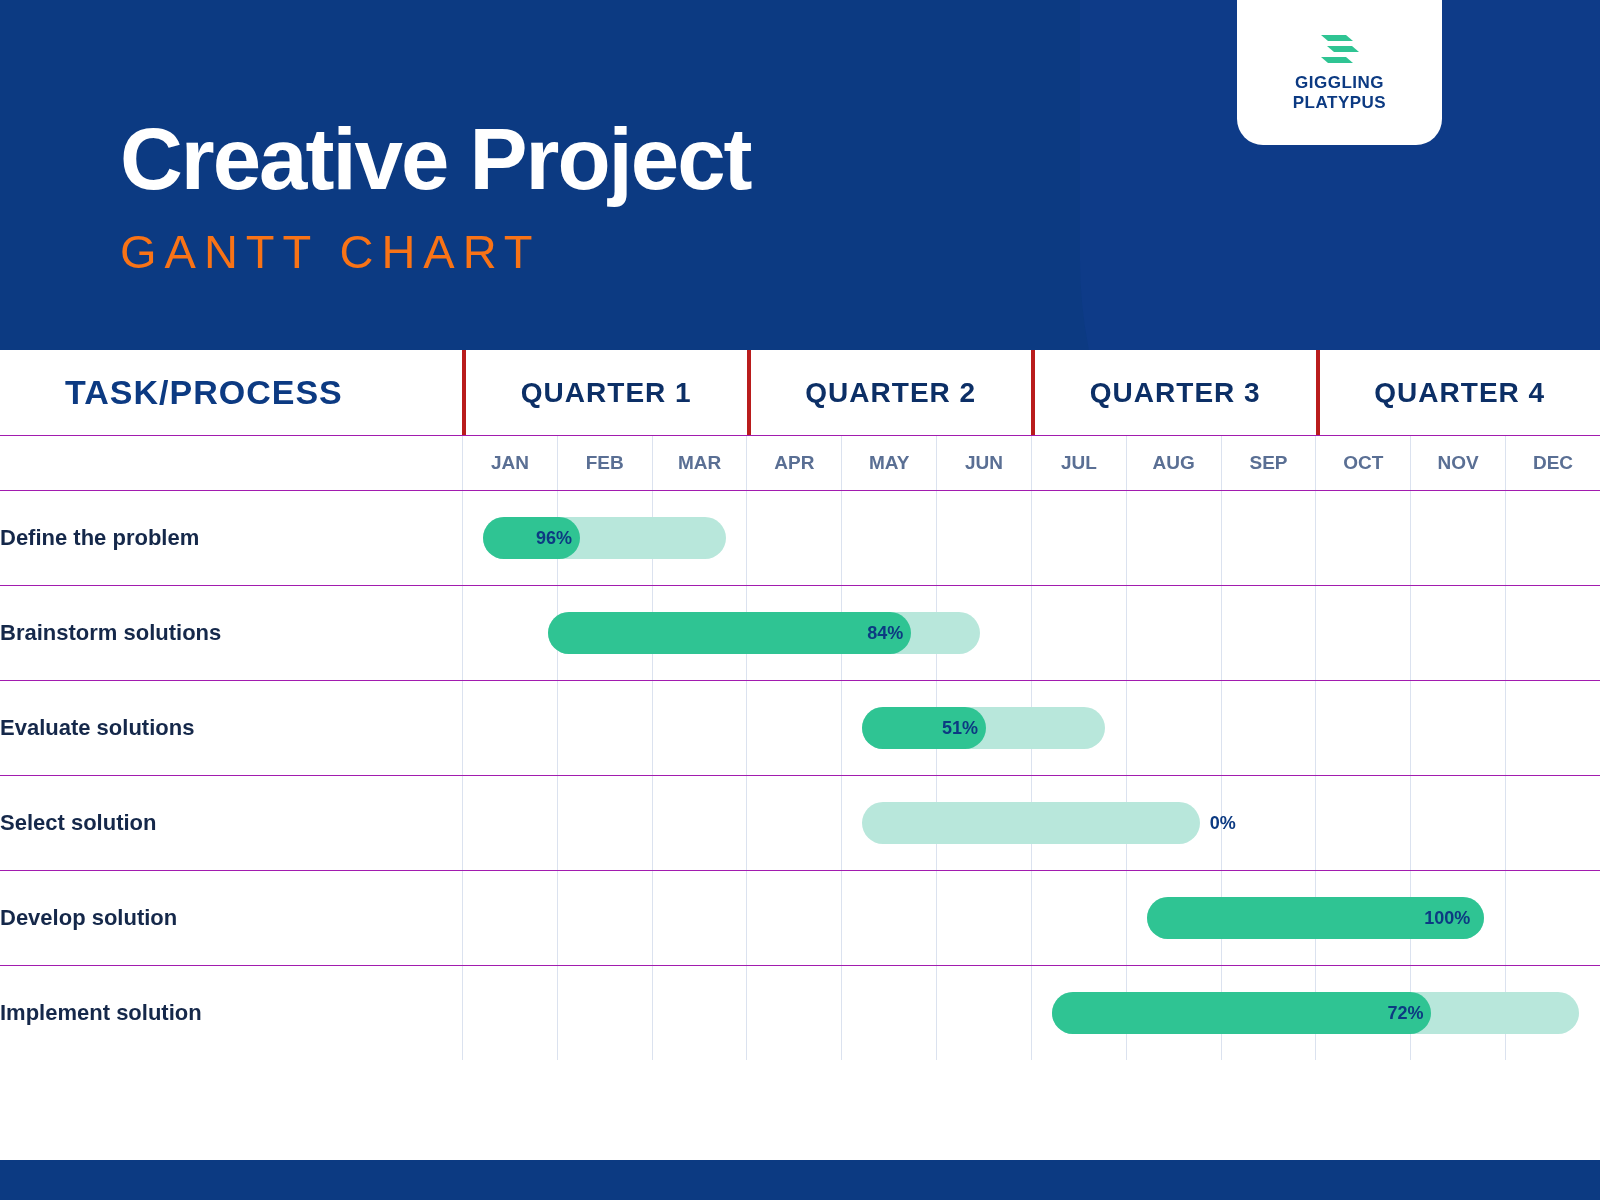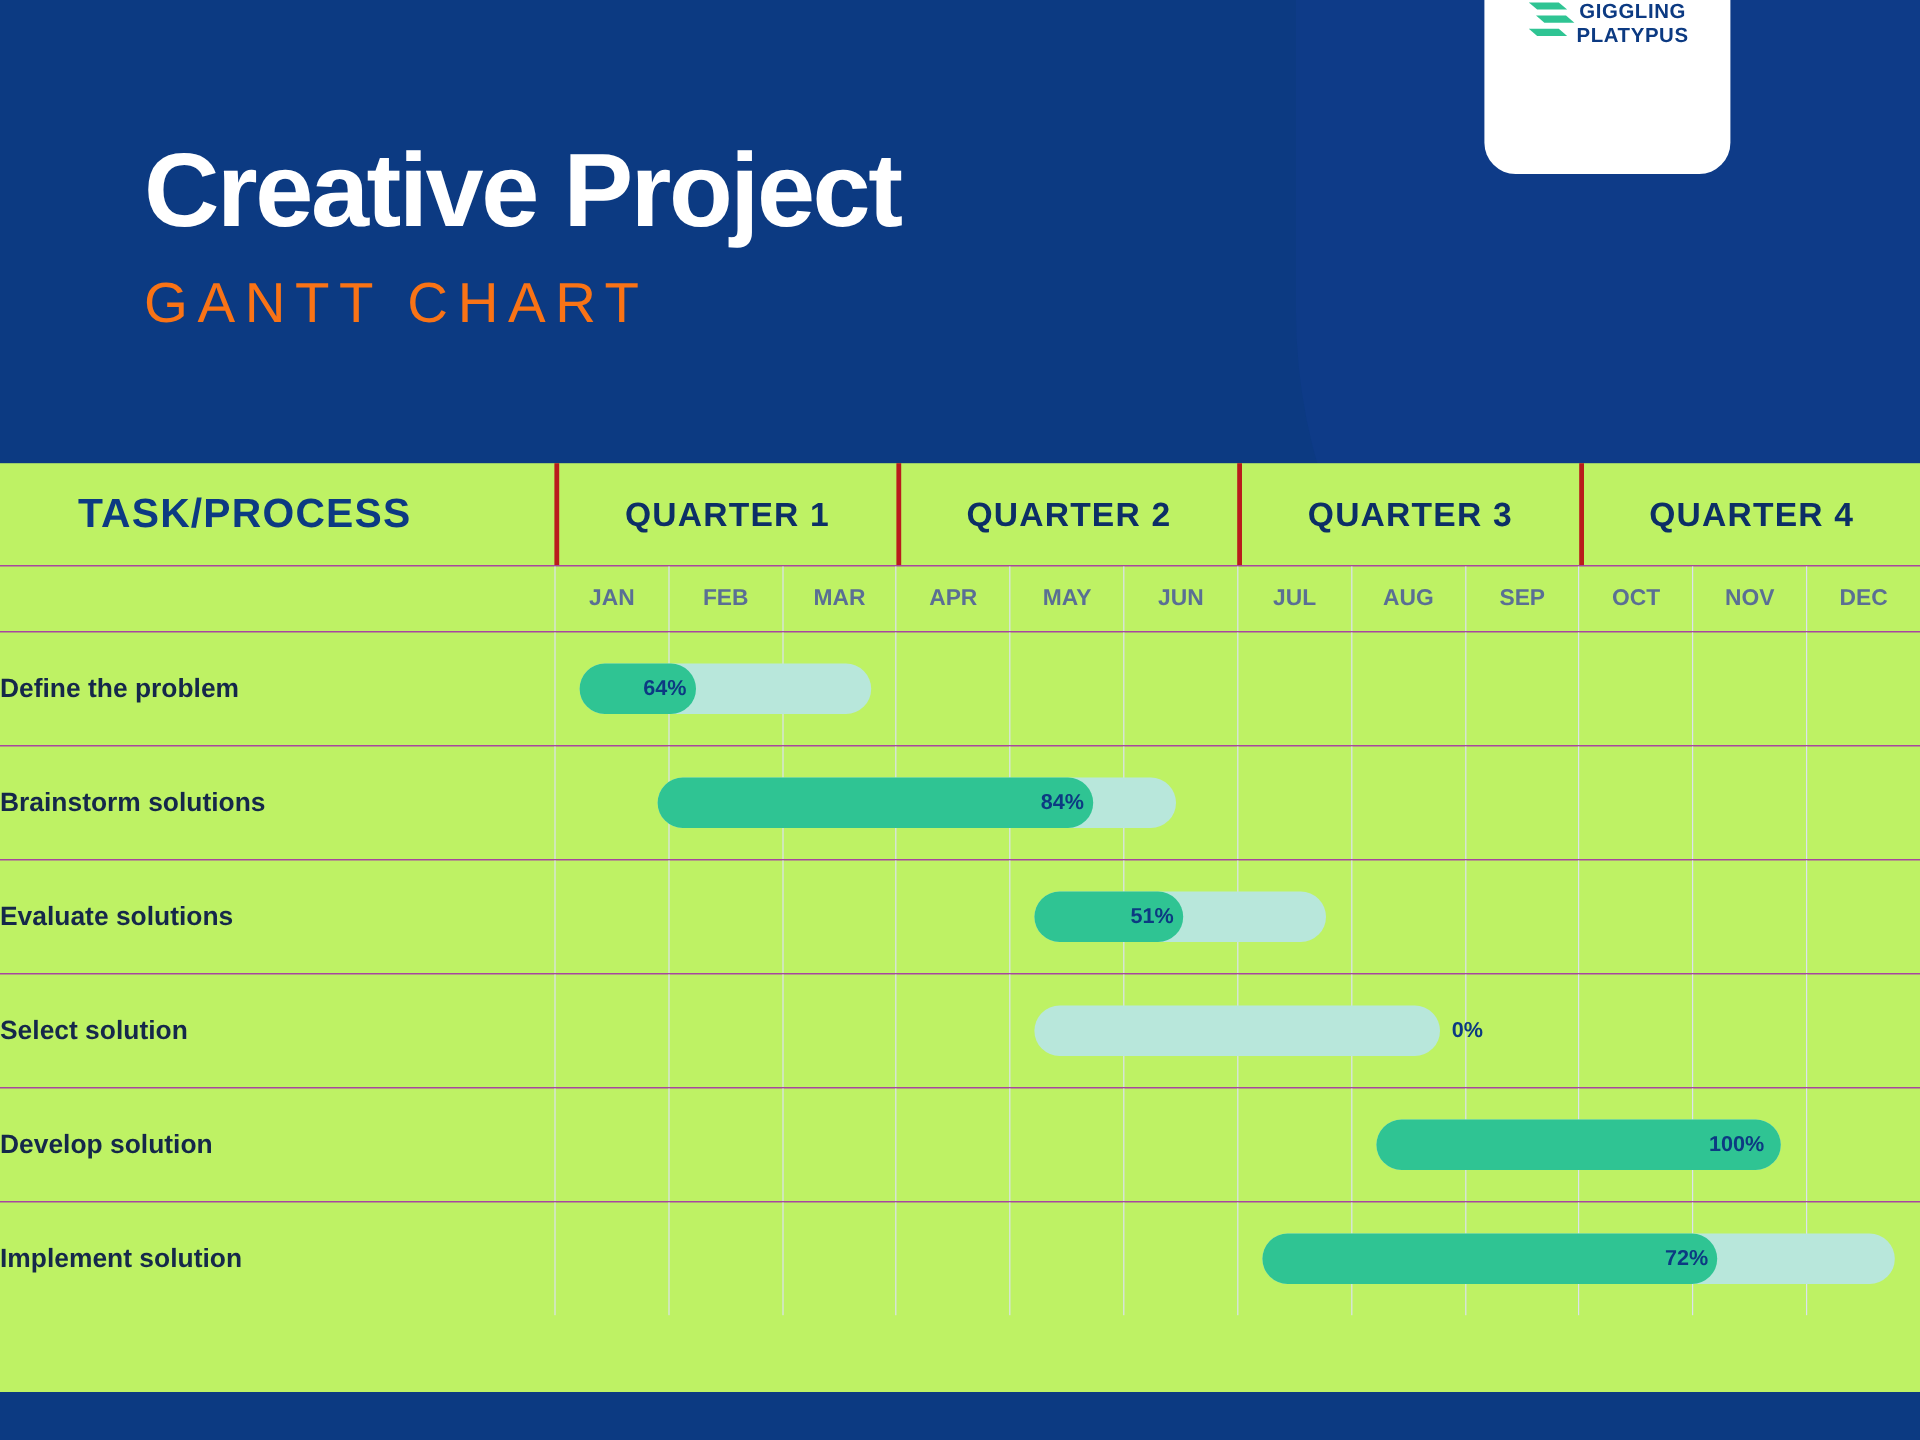--- a/index.html
+++ b/index.html
@@ -6,26 +6,26 @@
   html, body { width: 1600px; height: 1200px; font-family: -apple-system, BlinkMacSystemFont, "Segoe UI", Arial, sans-serif; }
   body { background: #0c3a82; display: flex; flex-direction: column; position: relative; }
 
   
   .header { position: relative; height: 350px; background: #0c3a82; padding: 115px 0 0 120px; }
   .header-accent { position: absolute; top: 0; right: -200px; width: 720px; height: 720px; border-bottom-left-radius: 460px; background: #0e3b88; }
   .title { position: relative; color: #ffffff; font-size: 87px; font-weight: 800; letter-spacing: -2px; line-height: 1; }
   .subtitle { position: relative; color: #f97316; font-size: 47px; font-weight: 500; letter-spacing: 8px; margin-top: 22px; }
 
   
-  .logo-card { position: absolute; top: 0; right: 158px; width: 205px; height: 145px; background: #ffffff; border-bottom-left-radius: 26px; border-bottom-right-radius: 26px; display: flex; flex-direction: row; justify-content: center; z-index: 5; }
+  .logo-card { position: absolute; top: 0; right: 158px; width: 205px; height: 145px; background: #ffffff; border-bottom-left-radius: 26px; border-bottom-right-radius: 26px; display: flex; flex-direction: column; align-items: center; justify-content: center; z-index: 5; }
   .logo-mark { width: 42px; height: 32px; margin-bottom: 8px; }
   .logo-text { color: #0c3a82; font-size: 17px; font-weight: 800; text-align: center; line-height: 1.15; letter-spacing: 0.5px; }
 
   
-  .panel { background: #bef264; flex: 1; position: relative; z-index: 2; display: flex; flex-direction: column; margin-top: 36px; }
+  .panel { background: #ffffff; flex: 1; position: relative; z-index: 2; display: flex; flex-direction: column; }
   .footer-bar { height: 40px; background: #0c3a82; }
 
   
   .grid { flex: 1; display: flex; flex-direction: column; }
   .col-label { width: 462px; flex: 0 0 462px; }
   .col-month { flex: 1 1 0; display:flex; align-items:center; justify-content:center;}
   .row { display: flex; align-items: stretch; border-top: 1px solid #a21caf; }
   .row:first-child { border-top: none; }
   .cell { border-left: 1px solid #dbe2ef; }
   .col-label.cell { border-left: none; }
@@ -104,21 +104,21 @@
         <div class="col-month cell"></div>
         <div class="col-month cell"></div>
         <div class="col-month cell"></div>
         <div class="col-month cell"></div>
         <div class="col-month cell"></div>
         <div class="col-month cell"></div>
         <div class="col-month cell"></div>
         <div class="col-month cell"></div>
         <div class="bar-outer" style="left: 482.863px; width: 242.773px;">
           <div class="bar-inner" style="width: 97.1093px;"></div>
-          <div class="bar-label" style="left: 53.1093px;">64%</div>
+          <div class="bar-label" style="left: 53.1093px;">96%</div>
         </div>
       </div>
       <div class="row task-row">
         <div class="col-label cell">Brainstorm solutions</div>
         <div class="col-month cell"></div>
         <div class="col-month cell"></div>
         <div class="col-month cell"></div>
         <div class="col-month cell"></div>
         <div class="col-month cell"></div>
         <div class="col-month cell"></div>

